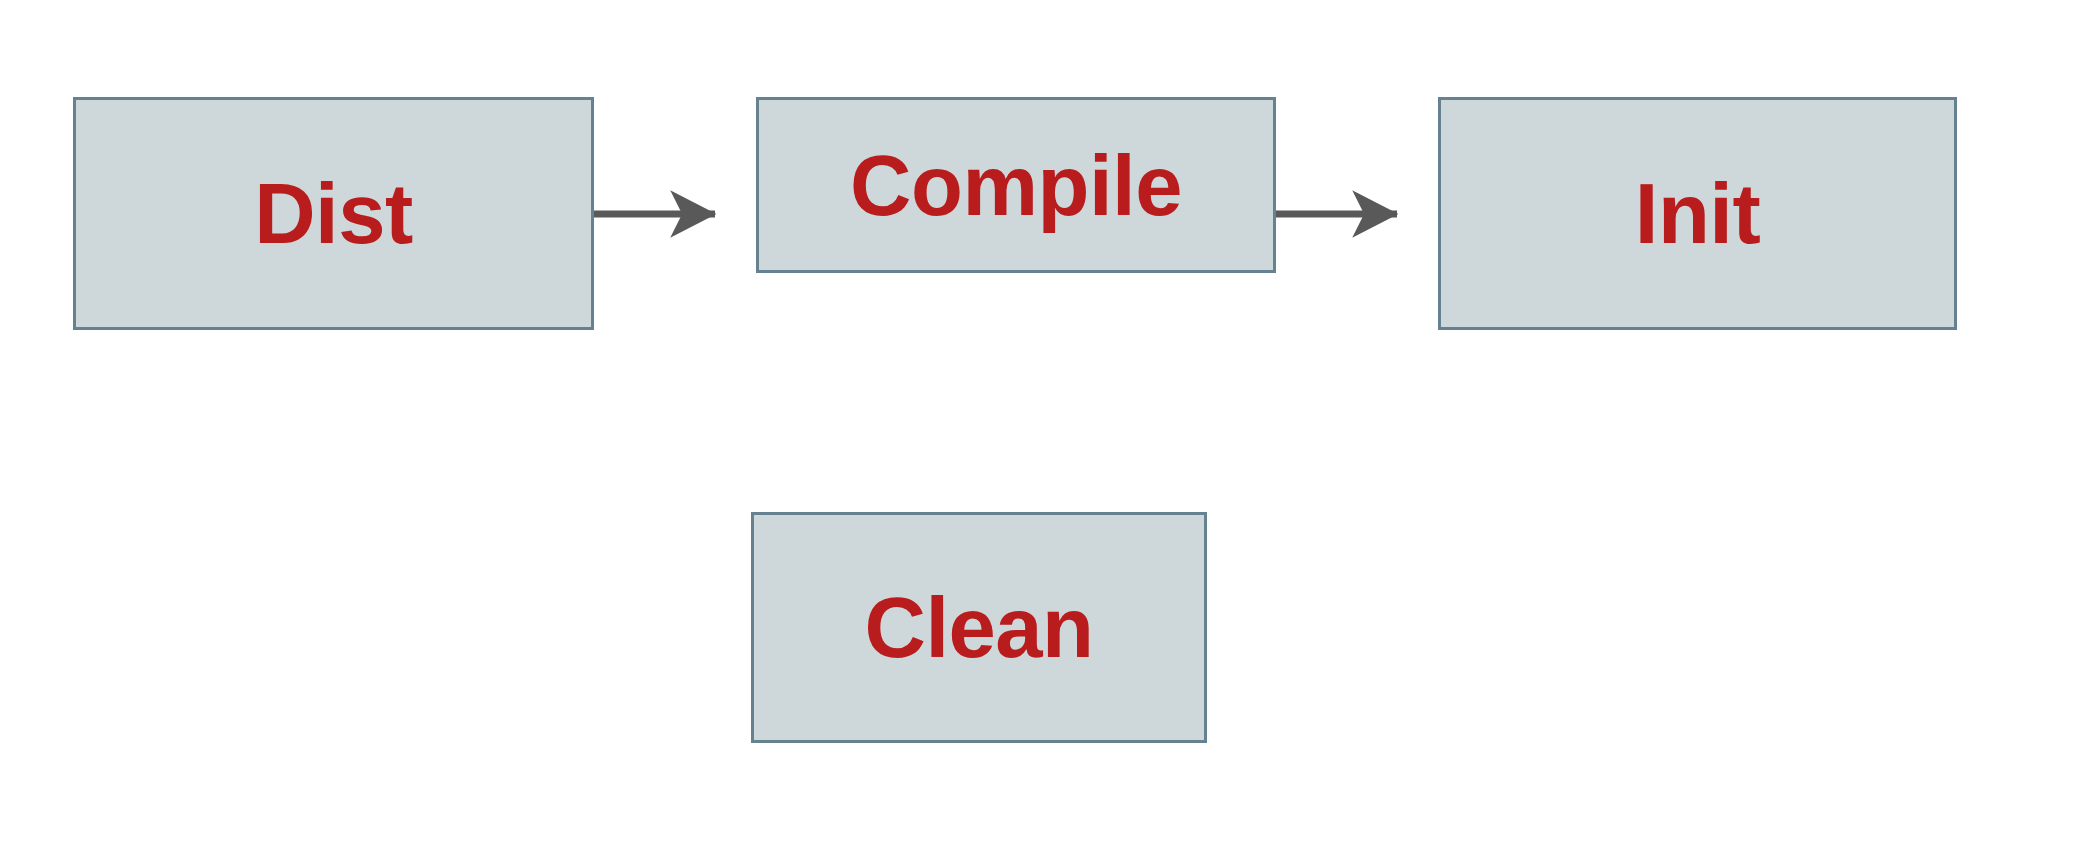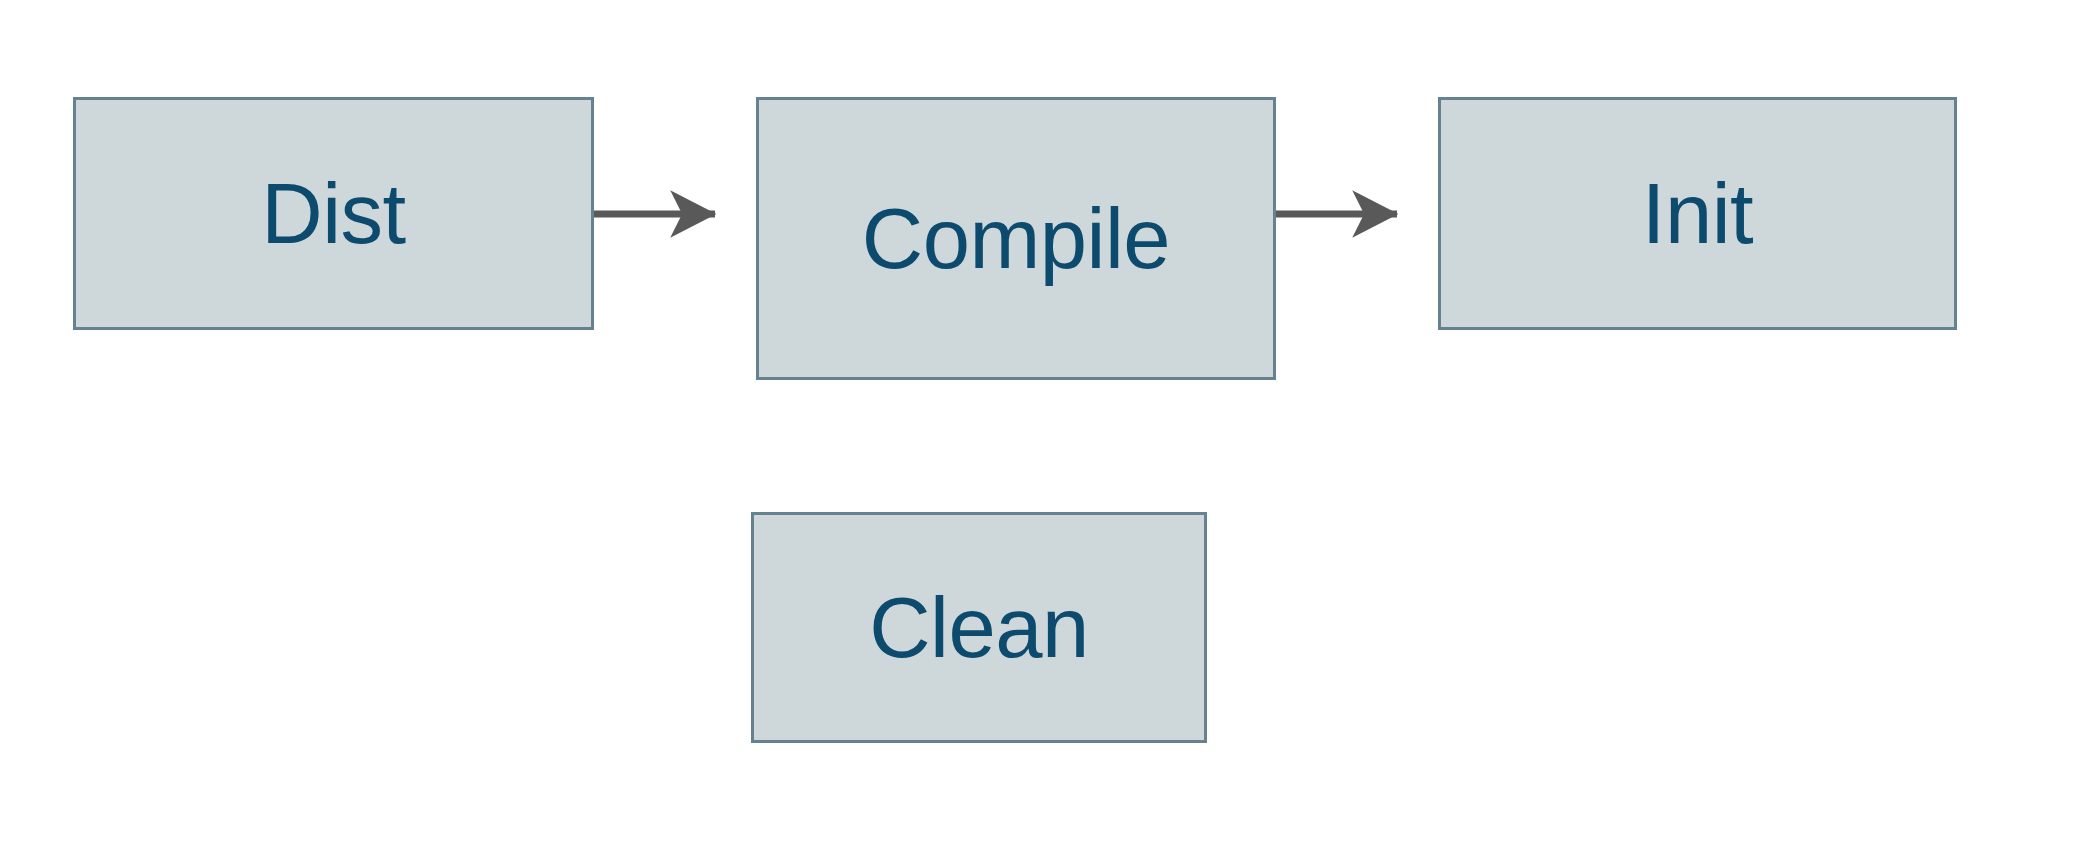--- a/index.html
+++ b/index.html
@@ -21,23 +21,23 @@
     box-sizing: border-box;
     background: #ced7da;
     border: 3px solid #66818f;
     display: flex;
     align-items: center;
     justify-content: center;
   }
   .node-label {
     font-family: "Liberation Sans", "DejaVu Sans", sans-serif;
     font-size: 85px;
-    font-weight: 400;
+    font-weight: 700;
     line-height: 1;
-    color: #0c4a6e;
+    color: #b91c1c;
     letter-spacing: -0.5px;
     white-space: nowrap;
     user-select: none;
   }
   .edge-layer {
     position: absolute;
     left: 0;
     top: 0;
     width: 2078px;
     height: 848px;
@@ -70,21 +70,21 @@
     </g>
     <g>
       <line class="edge-line" x1="1276" y1="214" x2="1397" y2="214" marker-end="url(#arrowhead)"></line>
     </g>
   </svg>
 
   <div class="node" style="left:73px; top:97px; width:521px; height:233px;">
     <span class="node-label">Dist</span>
   </div>
 
-  <div class="node" style="left:756px; top:97px; width:520px; height:283px;">
+  <div class="node" style="left:756px; top:97px; width:520px; height:176px;">
     <span class="node-label">Compile</span>
   </div>
 
   <div class="node" style="left:751px; top:512px; width:456px; height:231px;">
     <span class="node-label">Clean</span>
   </div>
 
   <div class="node" style="left:1438px; top:97px; width:519px; height:233px;">
     <span class="node-label">Init</span>
   </div>

